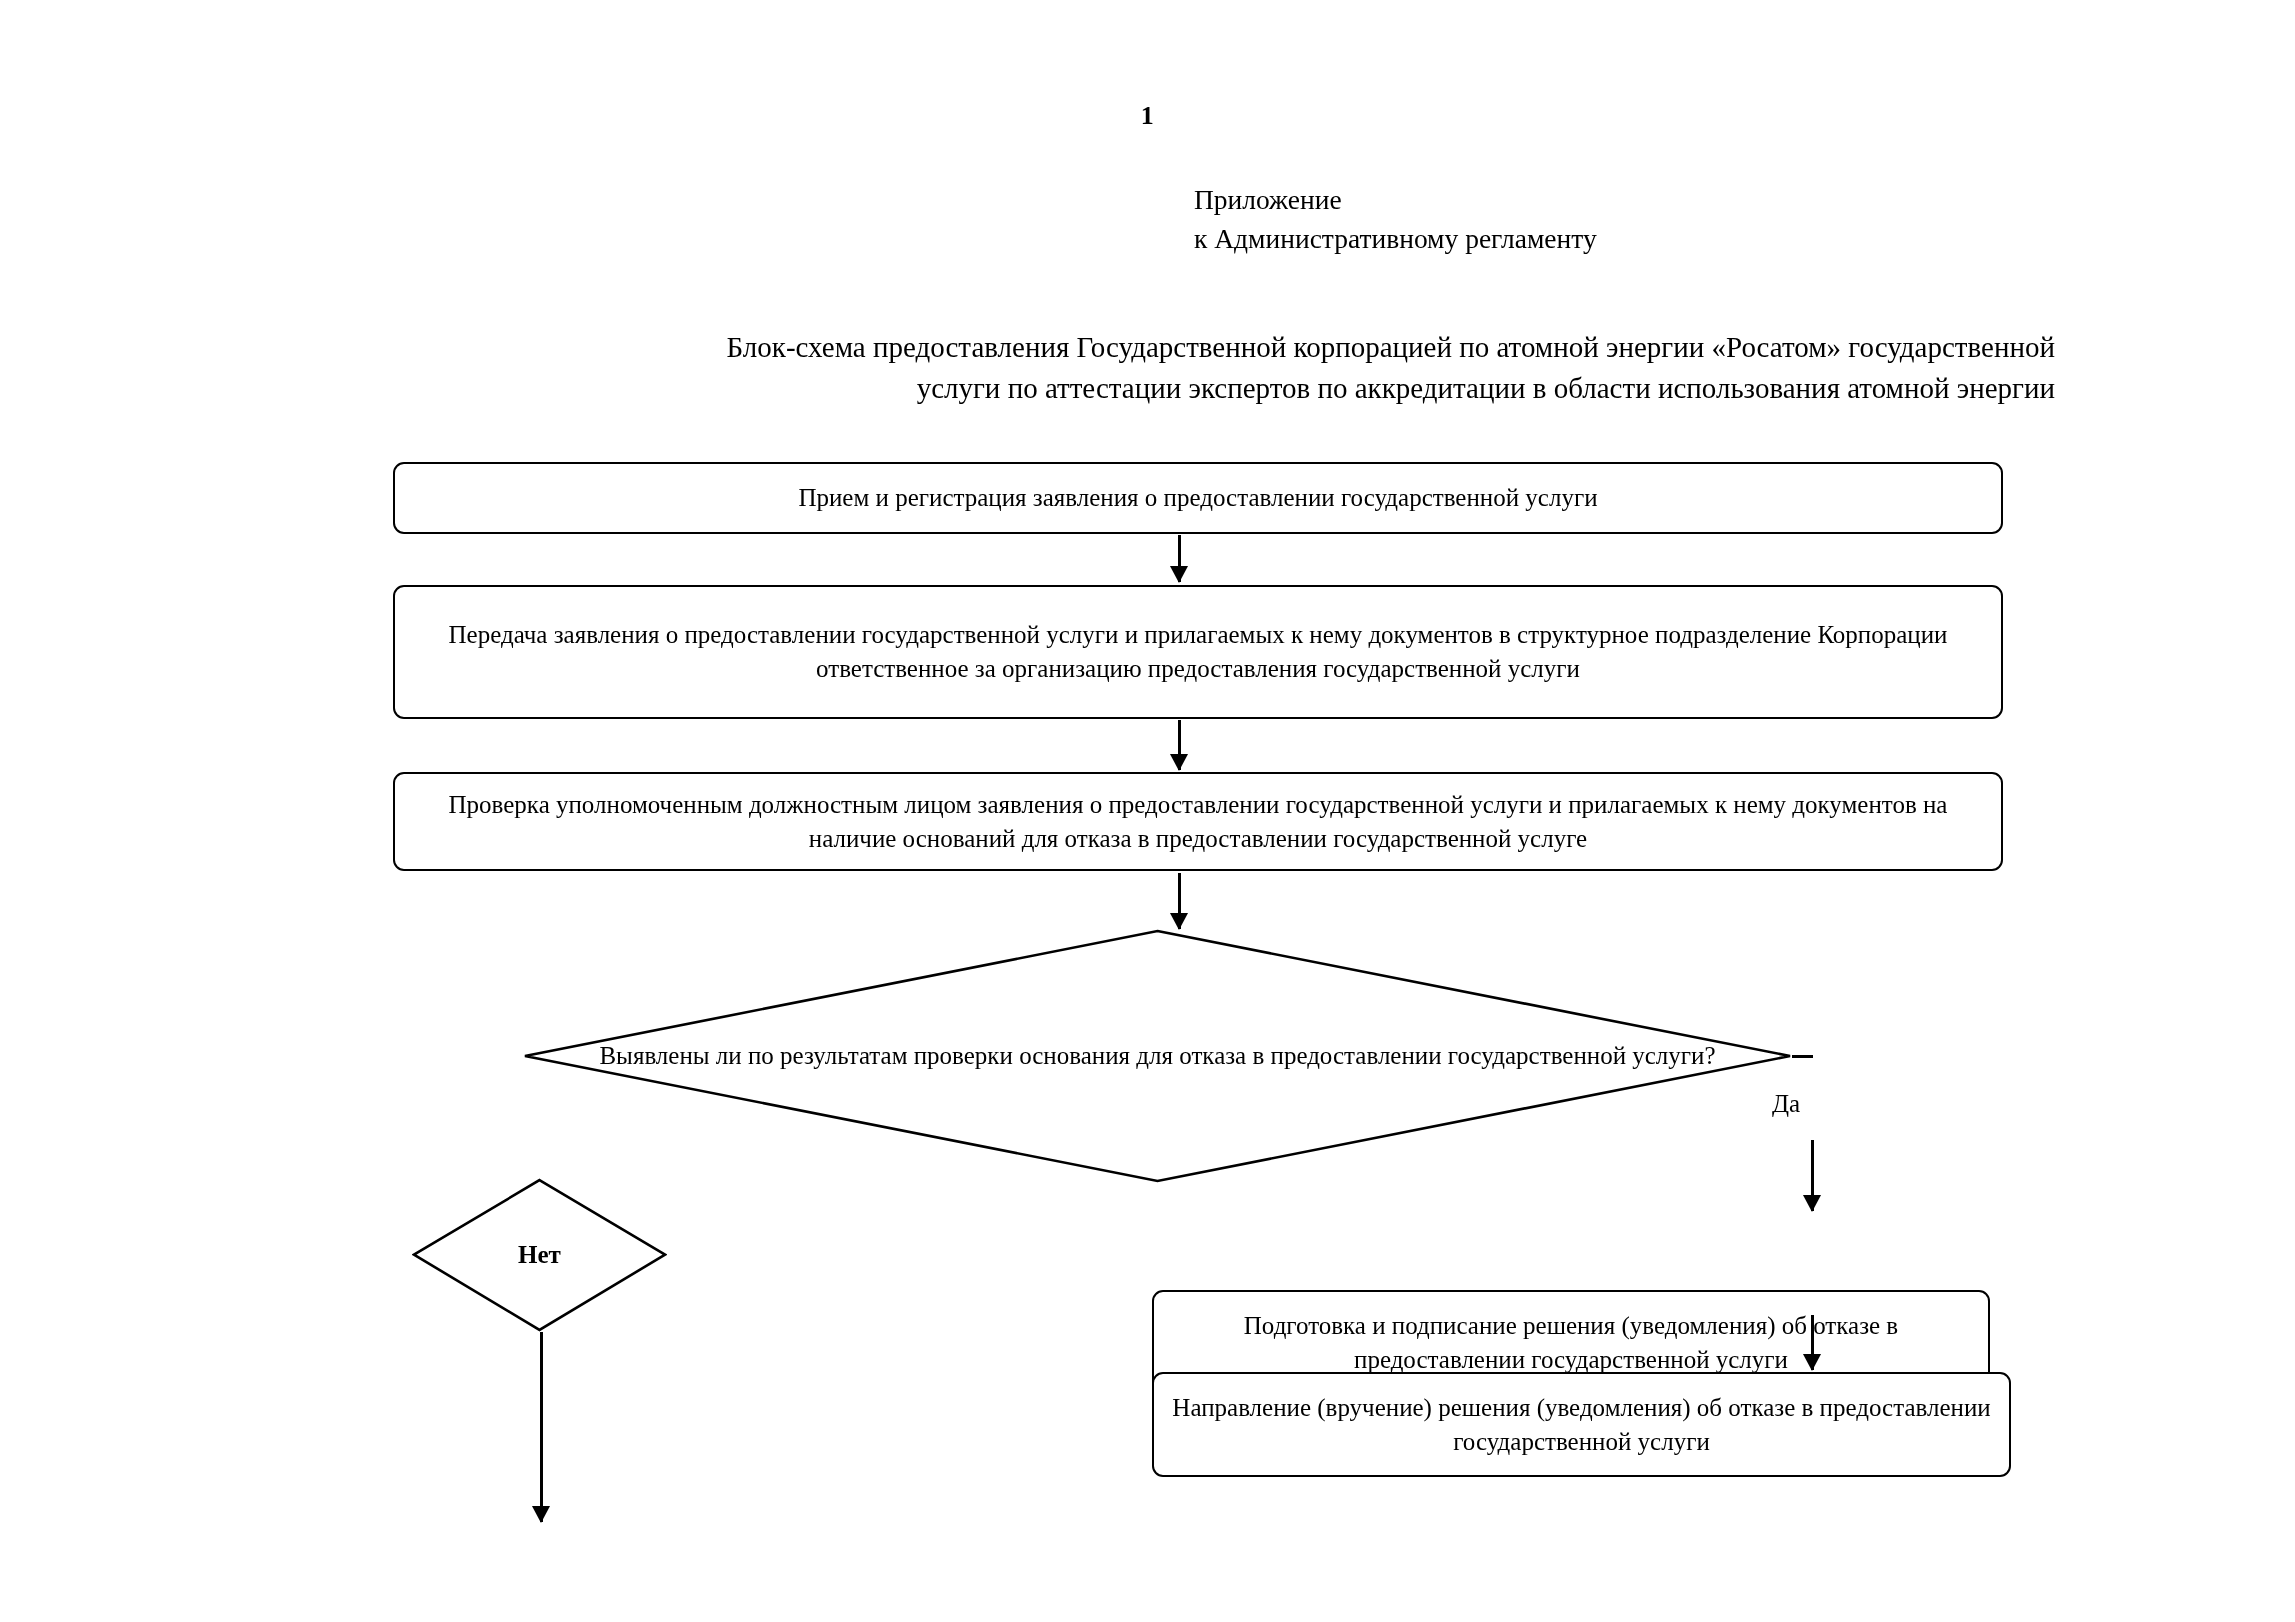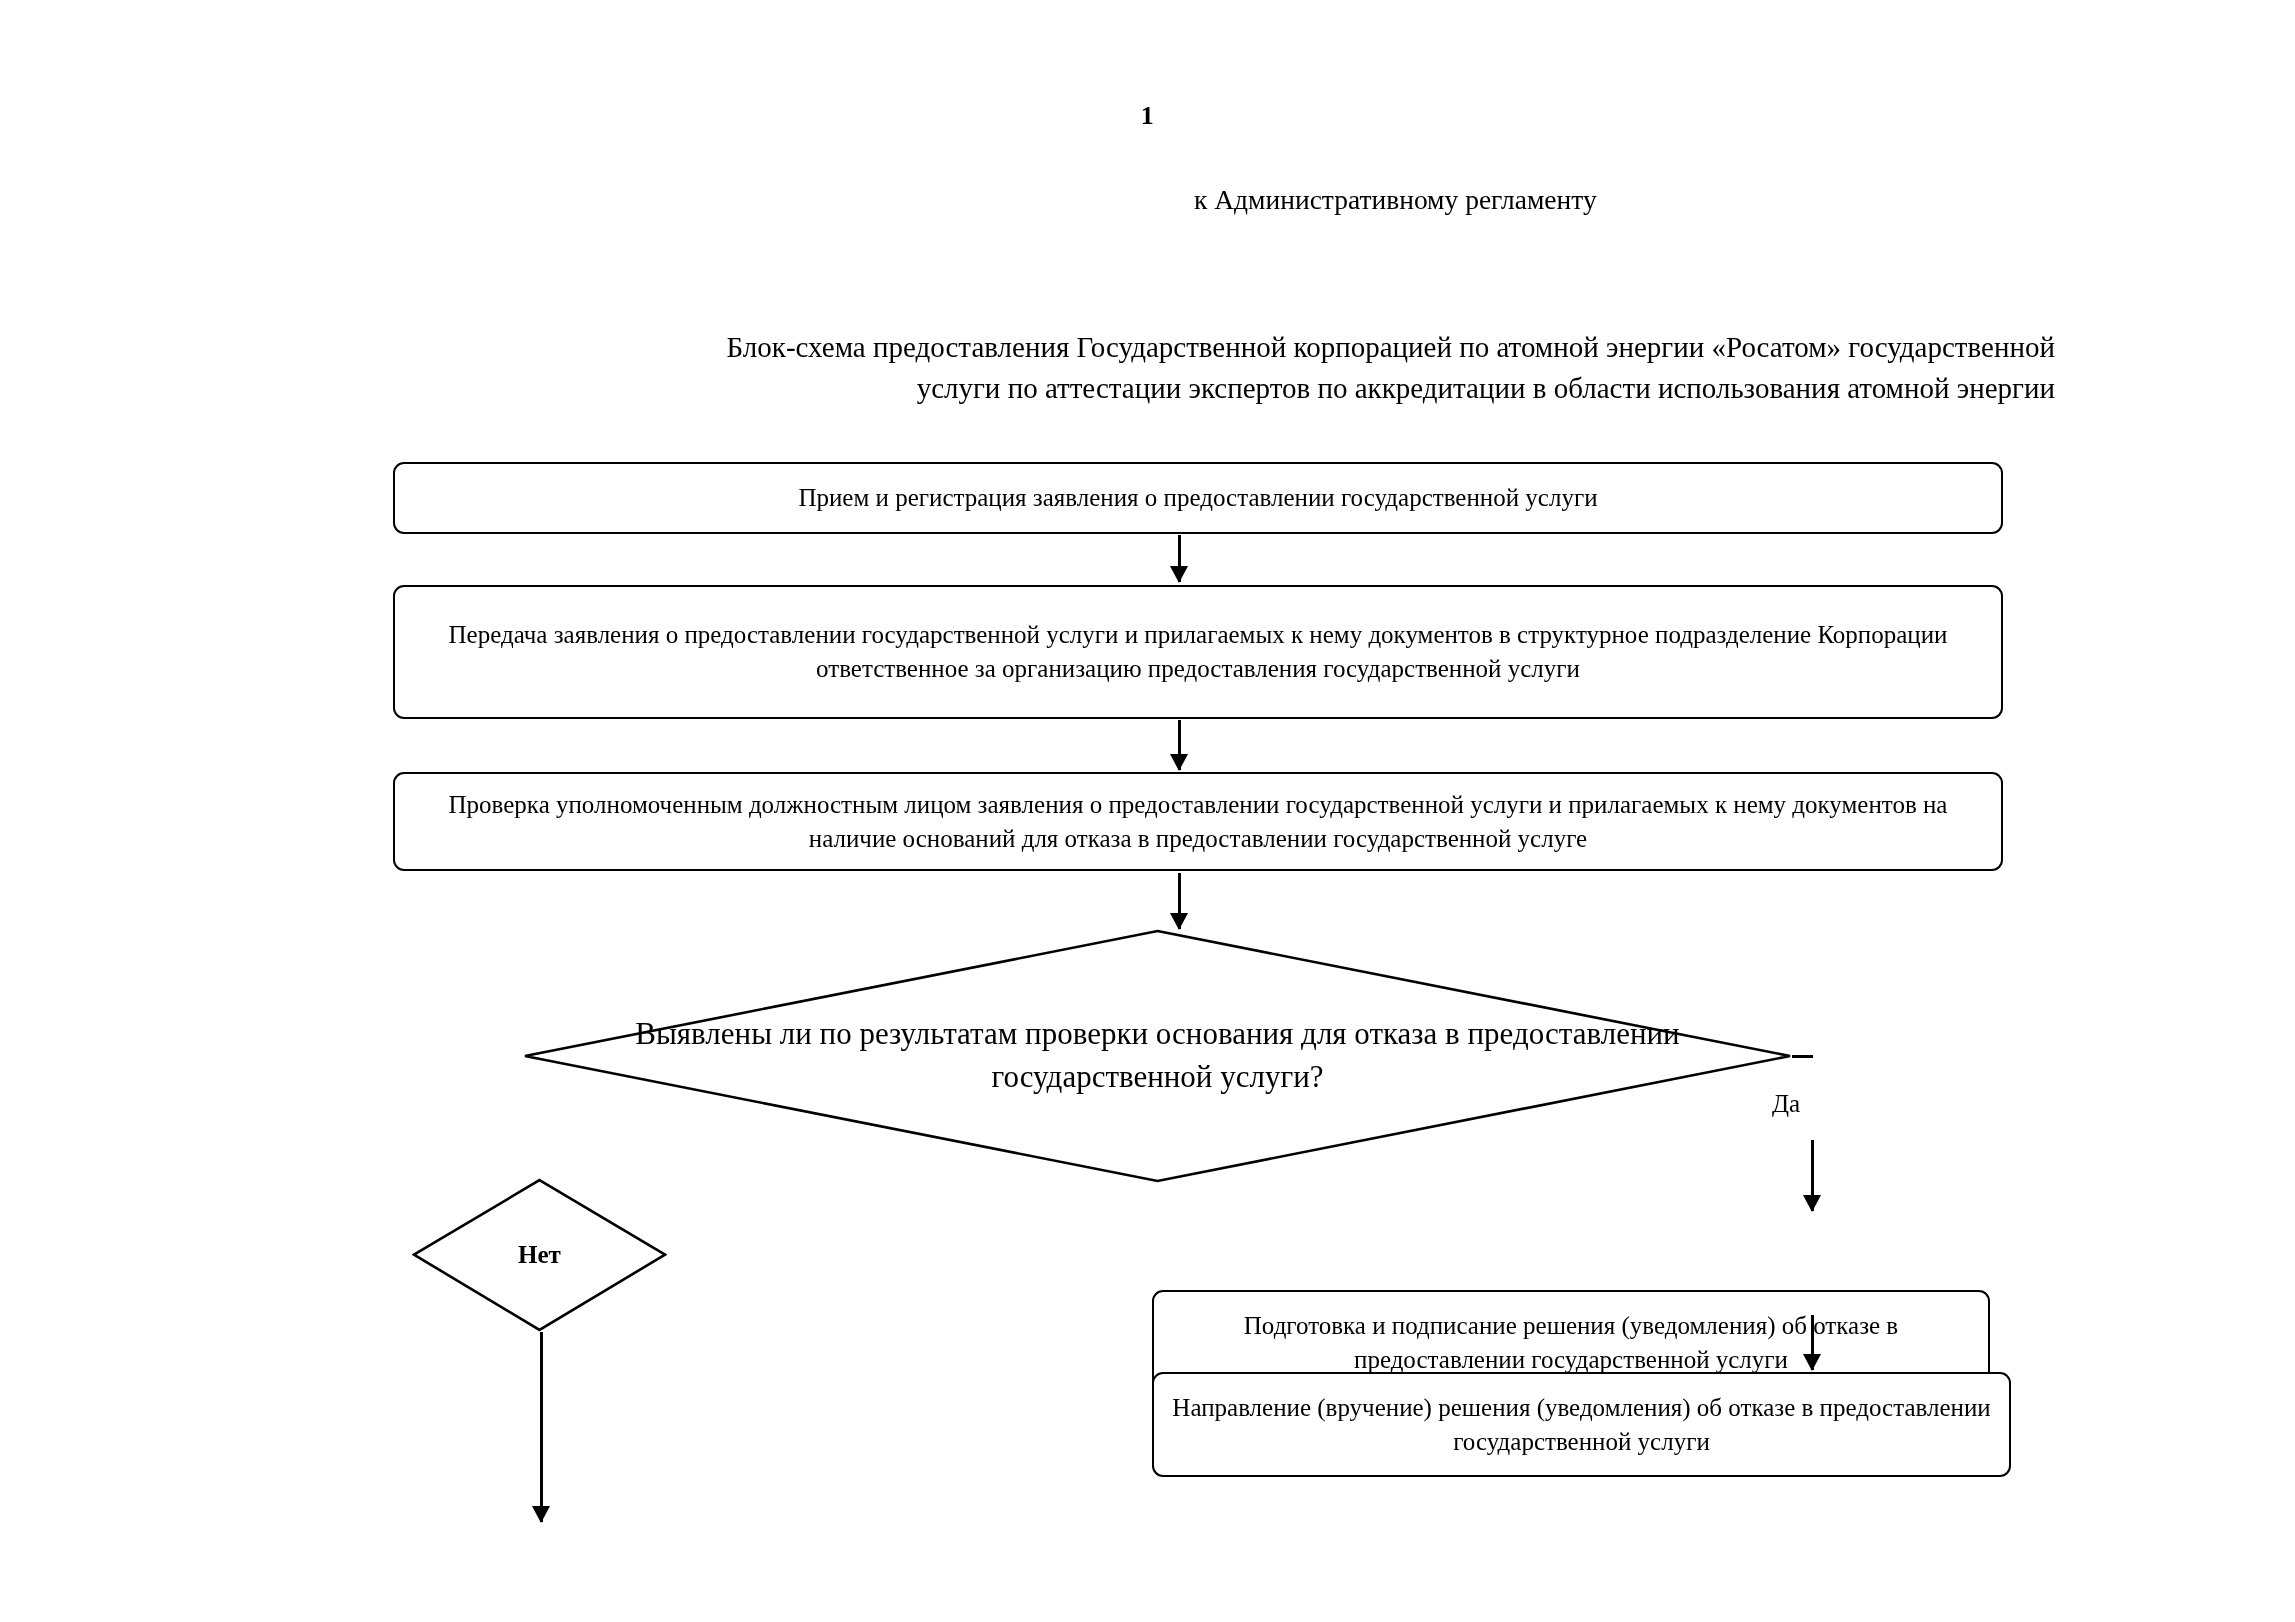--- a/index.html
+++ b/index.html
@@ -97,21 +97,21 @@
     width: 1269px;
     height: 254px;
   }
   .diamond-big svg { display:block; }
   .diamond-big .dtext {
     position: absolute;
     left: 0; top: 0;
     width: 1269px; height: 254px;
     display: flex; align-items: center; justify-content: center;
     text-align: center;
-    font-size: 31px;
+    font-size: 25px;
     line-height: 1.38;
   }
 
   
   .diamond-small {
     position: absolute;
     left: 412px;
     top: 1178px;
     width: 255px;
     height: 154px;
@@ -143,20 +143,21 @@
   #line-yes-h { left: 1792px; top: 1055px; width: 21px; }
 </style>
 </head>
 <body>
 
 <div class="page">
 
   <div class="page-number">1</div>
 
   <div class="appendix">
+    <div>Приложение</div>
     <div>к Административному регламенту</div>
   </div>
 
   <div class="doc-title">
     <span class="l1">Блок-схема предоставления Государственной корпорацией по атомной энергии «Росатом» государственной</span>
     <span class="l2">услуги по аттестации экспертов по аккредитации в области использования атомной энергии</span>
   </div>
 
   <div class="box" id="box-intake">
     <span>Прием и регистрация заявления о предоставлении государственной услуги</span>

